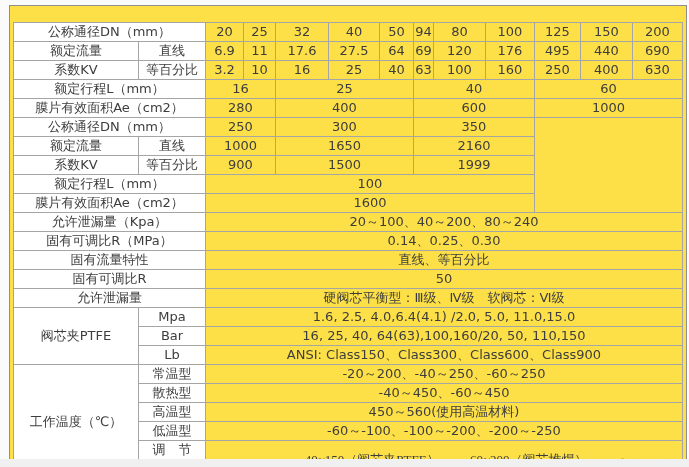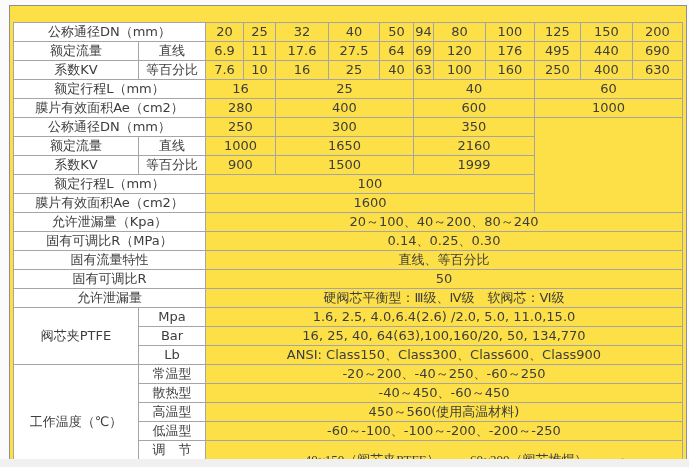--- a/index.html
+++ b/index.html
@@ -98,21 +98,21 @@
     <td>120</td>
     <td>176</td>
     <td>495</td>
     <td>440</td>
     <td>690</td>
   </tr>
 
   <tr>
     <td class="lbl">系数KV</td>
     <td class="lbl">等百分比</td>
-    <td>7.6</td>
+    <td>3.2</td>
     <td>10</td>
     <td>16</td>
     <td>25</td>
     <td>40</td>
     <td>63</td>
     <td>100</td>
     <td>160</td>
     <td>250</td>
     <td>400</td>
     <td>630</td>
@@ -185,25 +185,25 @@
     <td colspan="11">50</td>
   </tr>
   <tr>
     <td colspan="2" class="lbl">允许泄漏量</td>
     <td colspan="11">硬阀芯平衡型：Ⅲ级、Ⅳ级　软阀芯：Ⅵ级</td>
   </tr>
 
   <tr>
     <td rowspan="3" class="lbl">阀芯夹PTFE</td>
     <td class="lbl">Mpa</td>
-    <td colspan="11">1.6, 2.5, 4.0,6.4(2.6) /2.0, 5.0, 11.0,15.0</td>
+    <td colspan="11">1.6, 2.5, 4.0,6.4(4.1) /2.0, 5.0, 11.0,15.0</td>
   </tr>
   <tr>
     <td class="lbl">Bar</td>
-    <td colspan="11">16, 25, 40, 64(63),100,160/20, 50, 134,770</td>
+    <td colspan="11">16, 25, 40, 64(63),100,160/20, 50, 110,150</td>
   </tr>
   <tr>
     <td class="lbl">Lb</td>
     <td colspan="11">ANSI: Class150、Class300、Class600、Class900</td>
   </tr>
 
   <tr>
     <td rowspan="6" class="lbl">工作温度（℃）</td>
     <td class="lbl">常温型</td>
     <td colspan="11">-20～200、-40～250、-60～250</td>

